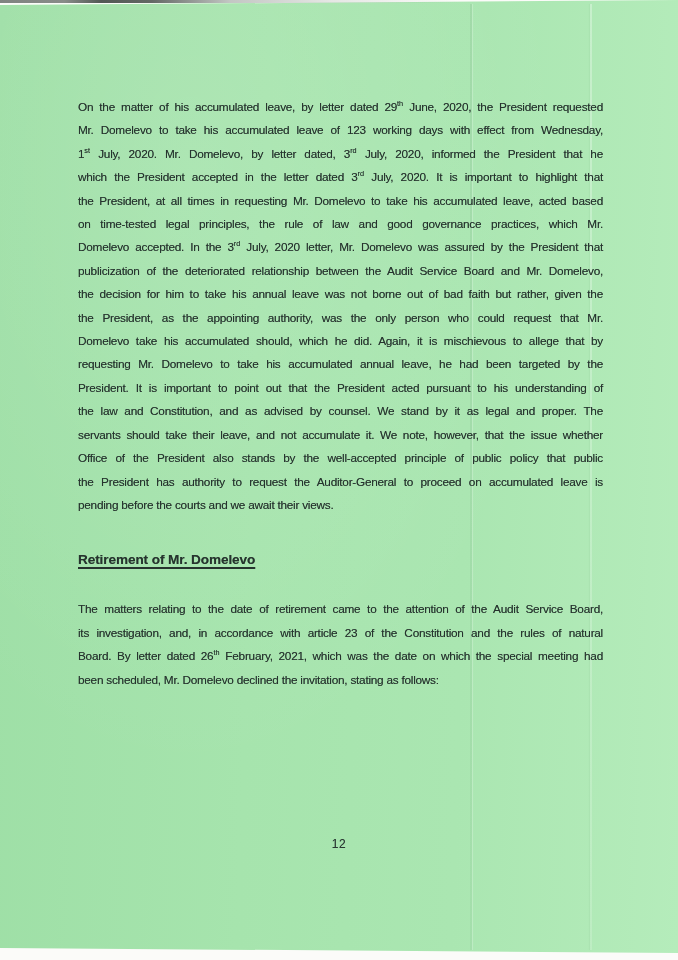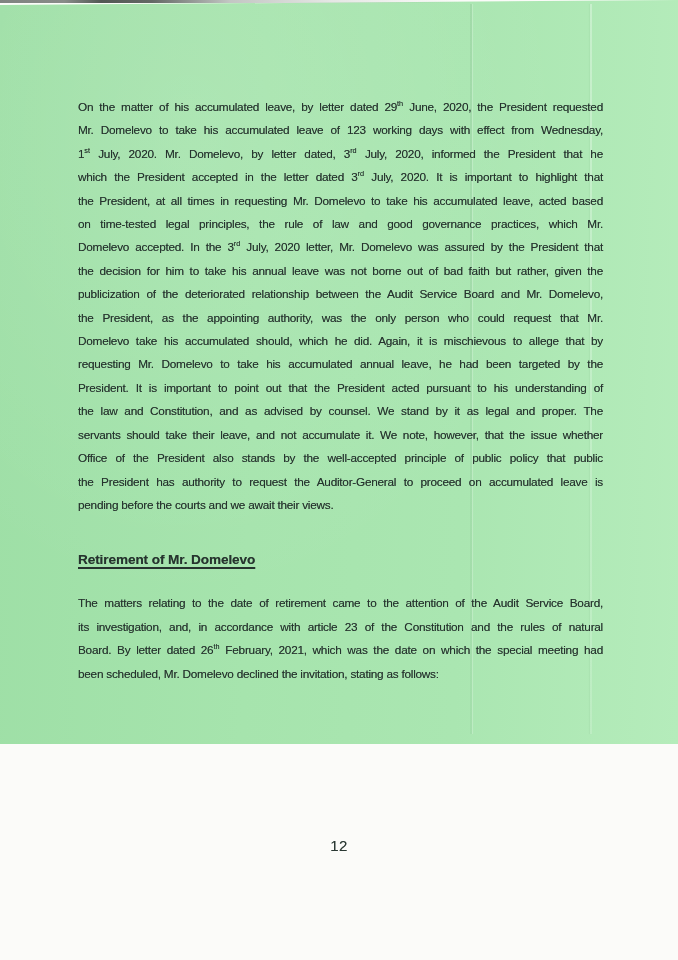--- a/index.html
+++ b/index.html
@@ -7,21 +7,21 @@
     padding: 0;
     width: 678px;
     height: 960px;
     overflow: hidden;
     background: #fbfbf9;
     font-family: "Liberation Sans", "DejaVu Sans", sans-serif;
   }
   .scene {
     position: relative;
     width: 678px;
-    height: 744px;
+    height: 960px;
   }
   
   .sheet {
     position: absolute;
     inset: 0;
     background:
       radial-gradient(ellipse at 28% 18%, rgba(255,255,255,0.10), rgba(255,255,255,0) 55%),
       linear-gradient(92deg, #9edfa6 0%, #a6e4ad 38%, #aae6b1 68%, #b5ecbb 100%);
     clip-path: polygon(0px 5px, 678px 0px, 678px 953px, 0px 948px);
   }
@@ -88,28 +88,28 @@
   .heading {
     margin-top: 31px;
     font-weight: bold;
     font-size: 13.6px;
     line-height: 24px;
     letter-spacing: -0.1px;
     text-decoration: underline;
     text-decoration-thickness: 1.5px;
     text-underline-offset: 3px;
   }
-  .heading + .paragraph { margin-top: 20px; }
+  .heading + .paragraph { margin-top: 26px; }
   .page-number {
     position: absolute;
     top: 837px;
     left: 0;
     right: 0;
     text-align: center;
-    font-size: 15px;
+    font-size: 12px;
     letter-spacing: 0.5px;
     color: #2a3833;
     text-shadow: 0 0 0.5px rgba(32,48,42,0.5);
   }
 </style>
 </head>
 <body>
 
 <div class="scene">
   <div class="sheet">
@@ -117,22 +117,22 @@
     <div class="fold fold-b"></div>
     <div class="doc-body">
         <div class="paragraph">
           <div class="line">On the matter of his accumulated leave, by letter dated 29<sup>th</sup> June, 2020, the President requested</div>
           <div class="line">Mr. Domelevo to take his accumulated leave of 123 working days with effect from Wednesday,</div>
           <div class="line">1<sup>st</sup> July, 2020. Mr. Domelevo, by letter dated, 3<sup>rd</sup> July, 2020, informed the President that he</div>
           <div class="line">which the President accepted in the letter dated 3<sup>rd</sup> July, 2020. It is important to highlight that</div>
           <div class="line">the President, at all times in requesting Mr. Domelevo to take his accumulated leave, acted based</div>
           <div class="line">on time-tested legal principles, the rule of law and good governance practices, which Mr.</div>
           <div class="line">Domelevo accepted. In the 3<sup>rd</sup> July, 2020 letter, Mr. Domelevo was assured by the President that</div>
+          <div class="line">publicization of the deteriorated relationship between the Audit Service Board and Mr. Domelevo,</div>
           <div class="line">the decision for him to take his annual leave was not borne out of bad faith but rather, given the</div>
-          <div class="line">publicization of the deteriorated relationship between the Audit Service Board and Mr. Domelevo,</div>
           <div class="line">the President, as the appointing authority, was the only person who could request that Mr.</div>
           <div class="line">Domelevo take his accumulated should, which he did. Again, it is mischievous to allege that by</div>
           <div class="line">requesting Mr. Domelevo to take his accumulated annual leave, he had been targeted by the</div>
           <div class="line">President. It is important to point out that the President acted pursuant to his understanding of</div>
           <div class="line">the law and Constitution, and as advised by counsel. We stand by it as legal and proper. The</div>
           <div class="line">servants should take their leave, and not accumulate it. We note, however, that the issue whether</div>
           <div class="line">Office of the President also stands by the well-accepted principle of public policy that public</div>
           <div class="line">the President has authority to request the Auditor-General to proceed on accumulated leave is</div>
           <div class="line last">pending before the courts and we await their views.</div>
         </div>

